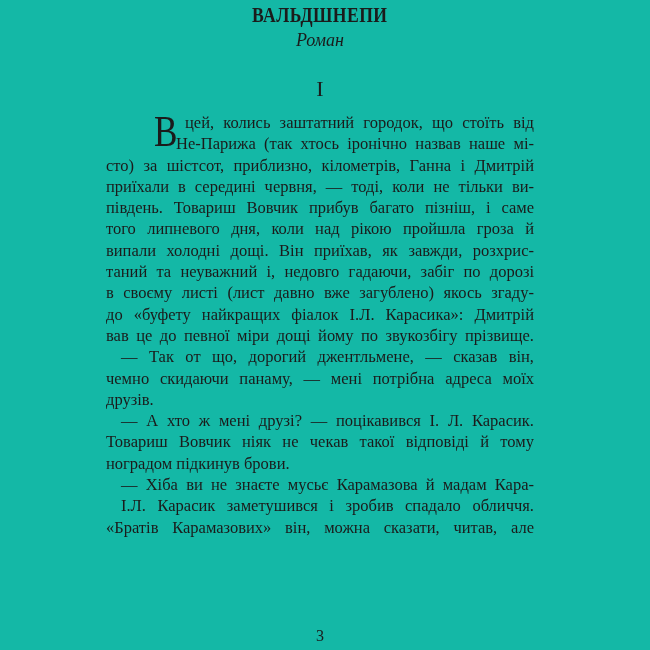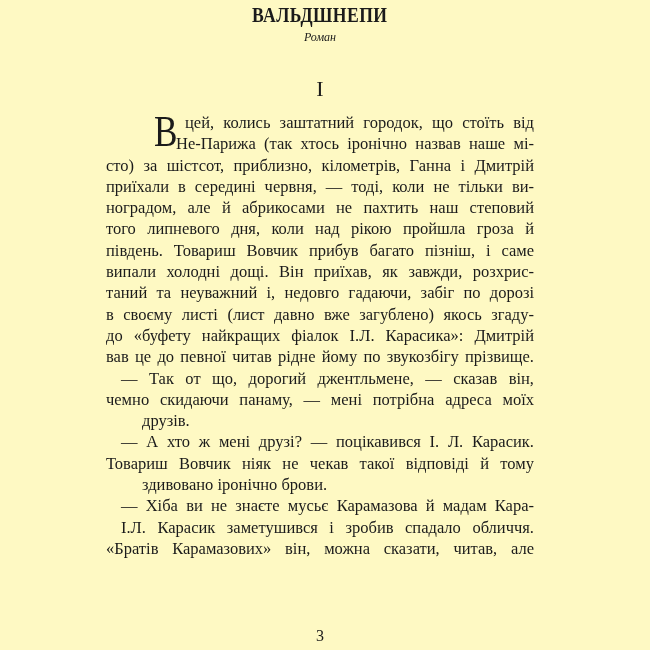--- a/index.html
+++ b/index.html
@@ -12,21 +12,21 @@
     overflow: hidden;
     position: relative;
     background: #fdfdfd;
     color: #1b1b1b;
     font-family: "Liberation Serif", "DejaVu Serif", serif;
     -webkit-font-smoothing: antialiased;
   }
   .page {
     position: absolute;
     inset: 0;
-    background: #fef9c3;
+    background: #14b8a6;
   }
   .page-title {
     position: absolute;
     top: 3px;
     left: 106px;
     width: 428px;
     text-align: center;
     font-size: 21px;
     font-weight: bold;
     line-height: 1.2;
@@ -37,21 +37,21 @@
     transform: scaleX(0.84);
     transform-origin: 50% 50%;
     letter-spacing: 0.5px;
   }
   .subtitle {
     position: absolute;
     top: 30px;
     left: 106px;
     width: 428px;
     text-align: center;
-    font-size: 12px;
+    font-size: 18px;
     font-style: italic;
     line-height: 1.2;
   }
   .chapter {
     position: absolute;
     top: 76px;
     left: 106px;
     width: 428px;
     text-align: center;
     font-size: 22px;
@@ -68,21 +68,20 @@
   .line {
     text-align: justify;
     text-align-last: justify;
     height: 21.3px;
     overflow: visible;
     white-space: normal;
   }
   .line.end {
     text-align: left;
     text-align-last: left;
-    margin-left: 36px;
   }
   .line.ind {
     text-indent: 15px;
   }
   .line.dc1 { padding-left: 79px; }
   .line.dc2 { padding-left: 70px; }
   .dropcap {
     position: absolute;
     left: 48px;
     top: 0px;
@@ -112,34 +111,33 @@
   <div class="subtitle">Роман</div>
 
   <div class="chapter">I</div>
 
   <div class="body-text">
     <span class="dropcap">В</span>
   <div class="line dc1">цей, колись заштатний городок, що стоїть від</div>
       <div class="line dc2">Не-Парижа (так хтось іронічно назвав наше мі-</div>
       <div class="line">сто) за шістсот, приблизно, кілометрів, Ганна і Дмитрій</div>
       <div class="line">приїхали в середині червня, — тоді, коли не тільки ви-</div>
-      <div class="line">ноградом, але й абрикосами не пахтить наш степовий</div>
+      <div class="line">південь. Товариш Вовчик прибув багато пізніш, і саме</div>
       <div class="line">того липневого дня, коли над рікою пройшла гроза й</div>
-      <div class="line">південь. Товариш Вовчик прибув багато пізніш, і саме</div>
       <div class="line">випали холодні дощі. Він приїхав, як завжди, розхрис-</div>
       <div class="line">таний та неуважний і, недовго гадаючи, забіг по дорозі</div>
       <div class="line">в своєму листі (лист давно вже загублено) якось згаду-</div>
       <div class="line">до «буфету найкращих фіалок І.Л. Карасика»: Дмитрій</div>
-      <div class="line">вав це до певної читав рідне йому по звукозбігу прізвище.</div>
+      <div class="line">вав це до певної міри дощі йому по звукозбігу прізвище.</div>
       <div class="line ind">— Так от що, дорогий джентльмене, — сказав він,</div>
       <div class="line">чемно скидаючи панаму, — мені потрібна адреса моїх</div>
       <div class="line end">друзів.</div>
       <div class="line ind">— А хто ж мені друзі? — поцікавився І. Л. Карасик.</div>
       <div class="line">Товариш Вовчик ніяк не чекав такої відповіді й тому</div>
-      <div class="line end">здивовано іронічно брови.</div>
+      <div class="line end">ноградом підкинув брови.</div>
       <div class="line ind">— Хіба ви не знаєте мусьє Карамазова й мадам Кара-</div>
       <div class="line ind">І.Л. Карасик заметушився і зробив спадало обличчя.</div>
       <div class="line">«Братів Карамазових» він, можна сказати, читав, але</div>
     </div>
 
   <div class="pagenum">3</div>
 
 </div>
 
 </body></html>

